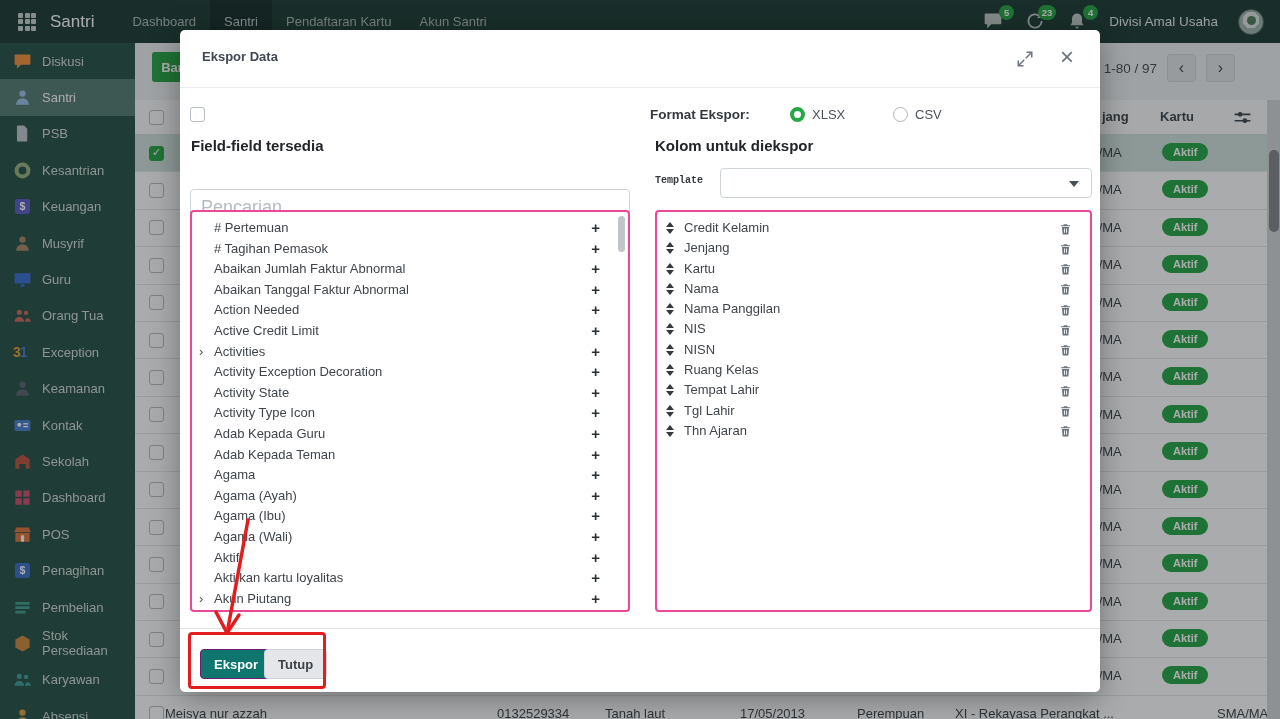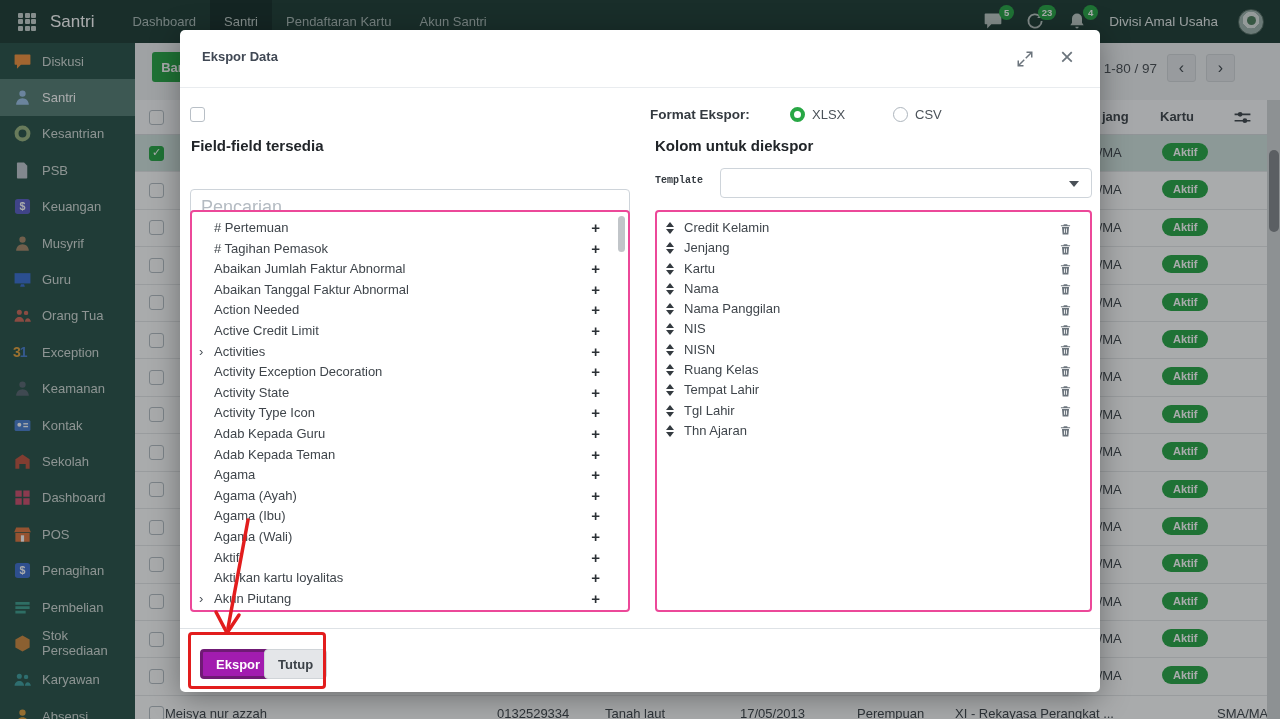--- a/index.html
+++ b/index.html
@@ -89,21 +89,21 @@
   .frow { position:relative; height:20.6px; line-height:20.6px; padding-left:22px; color:#3f454b; cursor:pointer; white-space:nowrap; }
   .frow .caret { position:absolute; left:7px; top:0; font-size:13px; color:#495057; }
   .frow .plus { position:absolute; right:28px; top:0; font-size:15px; font-weight:bold; color:#2b3035; cursor:pointer; }
   .crow { position:relative; height:20.3px; line-height:20.3px; padding-left:27px; color:#3f454b; cursor:grab; white-space:nowrap; }
   .crow .handle { position:absolute; left:9px; top:4px; display:flex; flex-direction:column; gap:2px; }
   .crow .handle i { width:0; height:0; border-left:4px solid transparent; border-right:4px solid transparent; display:block; }
   .crow .handle .up { border-bottom:5px solid #343a40; }
   .crow .handle .dn { border-top:5px solid #343a40; }
   .crow .trash { position:absolute; right:18px; top:3.5px; width:13px; height:14px; color:#6c757d; cursor:pointer; }
   .m-footer { position:absolute; left:0; top:598px; width:100%; height:64px; border-top:1px solid #dee2e6; }
-  .btn-export { position:absolute; left:20px; top:20px; height:30px; padding:0 13px; background:#a21caf; border:3px solid #701a75; border-radius:4px; color:#fff; font-weight:bold; font-size:13px; cursor:pointer; font-family:inherit; }
+  .btn-export { position:absolute; left:20px; top:20px; height:30px; padding:0 13px; background:#0f766e; border:1px solid #701a75; border-radius:4px; color:#fff; font-weight:bold; font-size:13px; cursor:pointer; font-family:inherit; }
   .btn-close { position:absolute; left:84px; top:20px; height:30px; padding:0 13px; background:#e4e6e9; border:1px solid #d0d4d8; border-radius:4px; color:#3c4248; font-weight:bold; font-size:13px; cursor:pointer; font-family:inherit; }
 
   
   .anno-rect { position:absolute; left:188px; top:632px; width:138px; height:57px; border:3px solid #e21d1d; border-radius:4px; z-index:60; pointer-events:none; }
   .anno-arrow { position:absolute; left:0; top:0; width:1280px; height:719px; z-index:60; pointer-events:none; }
 </style>
 </head>
 <body>
 
 <svg width="0" height="0" style="position:absolute">
@@ -227,30 +227,30 @@
         </svg>
         <span>Diskusi</span>
       </div>
       <div class="side-item active">
         <svg class="s-ico" style="color: rgb(158, 195, 232);">
           <use href="#sym-person"></use>
         </svg>
         <span>Santri</span>
       </div>
       <div class="side-item">
+        <svg class="s-ico" style="color: rgb(195, 200, 208);">
+          <use href="#sym-doc"></use>
+        </svg>
+        <span>PSB</span>
+      </div>
+      <div class="side-item">
         <svg class="s-ico" style="color: rgb(154, 181, 129);">
           <use href="#sym-disc"></use>
         </svg>
         <span>Kesantrian</span>
-      </div>
-      <div class="side-item">
-        <svg class="s-ico" style="color: rgb(195, 200, 208);">
-          <use href="#sym-doc"></use>
-        </svg>
-        <span>PSB</span>
       </div>
       <div class="side-item">
         <svg class="s-ico" style="color: rgb(91, 95, 199);">
           <use href="#sym-dollar"></use>
         </svg>
         <span>Keuangan</span>
       </div>
       <div class="side-item">
         <svg class="s-ico" style="color: rgb(168, 137, 106);">
           <use href="#sym-person"></use>

